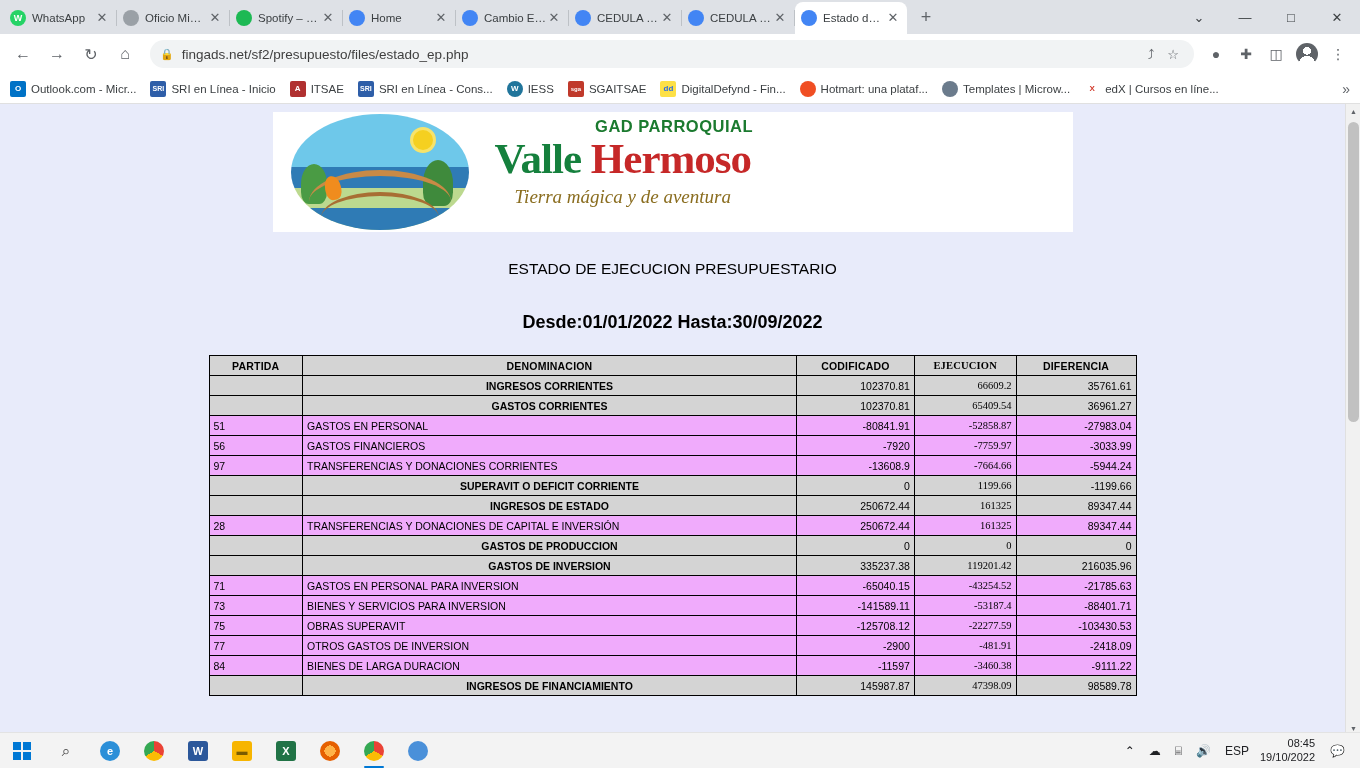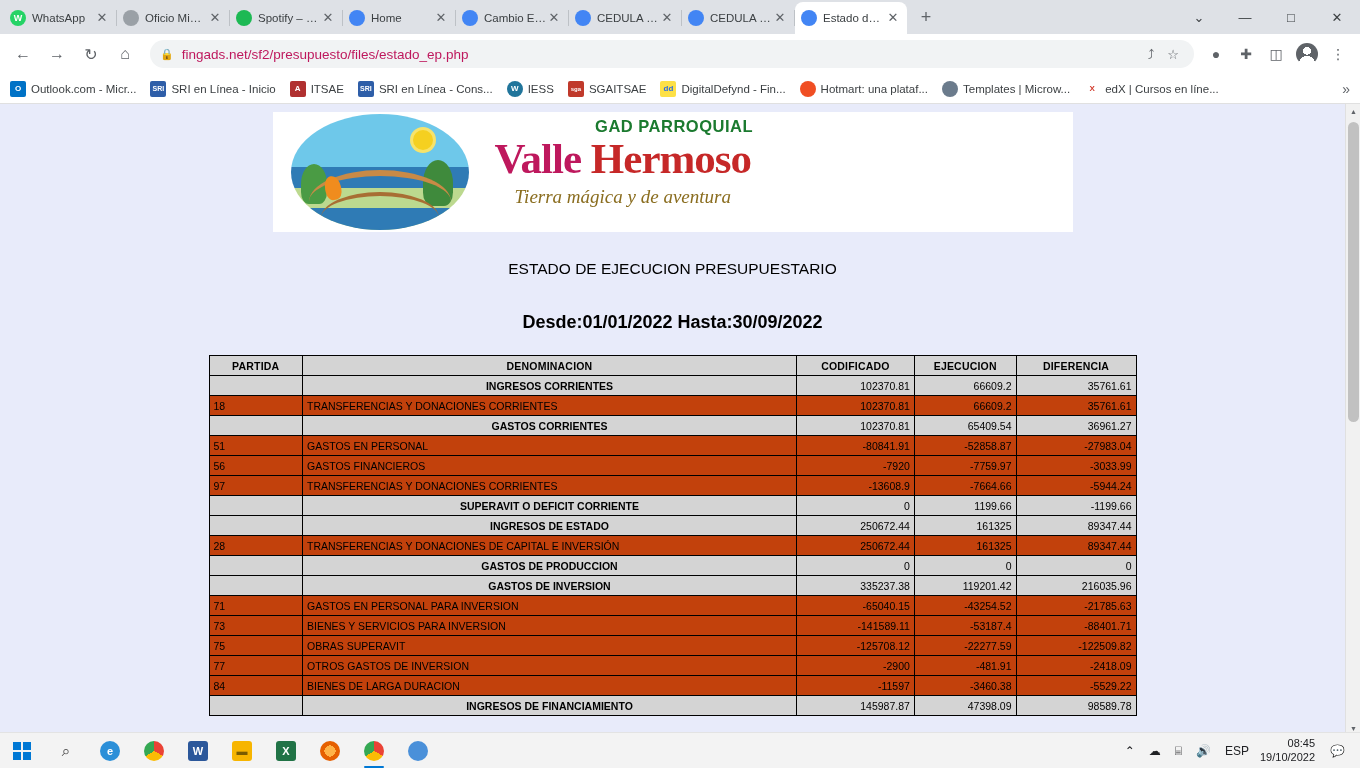--- a/index.html
+++ b/index.html
@@ -64,21 +64,21 @@
   .tbtn {
     width: 30px; height: 30px; display: flex; align-items: center;
     justify-content: center; color: #5f6368; font-size: 16px; margin-right: 4px;
   }
   .omnibox {
     flex: 1 1 auto; height: 28px; background: #f1f3f4; border-radius: 14px;
     display: flex; align-items: center; padding: 0 10px; margin: 0 6px;
     font-size: 13px; color: #202124;
   }
   .omnibox .lock { margin-right: 8px; font-size: 11px; color: #5f6368; }
-  .omnibox .urltext { flex: 1 1 auto; color: #be185d; font-size: 13.5px; }
+  .omnibox .urltext { flex: 1 1 auto; color: #404040; font-size: 13.5px; }
   .omnibox .oicon { width: 22px; text-align: center; color: #5f6368; font-size: 13px; }
   .tbtn-r { width: 28px; height: 28px; display: flex; align-items: center;
             justify-content: center; color: #5f6368; font-size: 14px; margin-left: 2px; }
   .avatar-btn {
     width: 22px; height: 22px; border-radius: 50%; background: #5f6368;
     margin-left: 6px; margin-right: 4px;
     background-image: radial-gradient(circle at 50% 35%, #fff 0 4px, transparent 4px),
                       radial-gradient(circle at 50% 95%, #fff 0 8px, transparent 8px);
   }
 
@@ -136,51 +136,51 @@
   .lc-tree.t1 { left: 10px; bottom: 26px; background:#4a9b44; }
   .lc-tree.t2 { right: 16px; bottom: 24px; width: 30px; height: 46px; background:#3f8a3c; }
   .lc-flower { position: absolute; left: 34px; bottom: 30px; width: 16px; height: 24px;
                background: #f08c1e; border-radius: 50% 50% 40% 40%; transform: rotate(-12deg); }
   .lc-water { position: absolute; left: 0; bottom: 0; width: 100%; height: 22px;
               background: #2f7bb5; }
 
   .logo-text { margin-left: 26px; position: relative; }
   .lt-row1 { font-family: "Liberation Serif", serif; font-size: 43px; font-weight: bold;
              line-height: 1; letter-spacing: -1px; }
-  .lt-valle { color: #be185d; }
+  .lt-valle { color: #15803d; }
   .lt-her { color: #c62828; }
   .lt-gad { position: absolute; right: -2px; top: -19px; font-family: "Liberation Sans", sans-serif;
             color: #1b7a2f; font-weight: bold; font-size: 16.5px; letter-spacing: .5px; }
   .lt-row2 { font-family: "Liberation Serif", serif; font-style: italic; font-size: 19px;
              color: #8a6d1f; margin-top: 6px; text-align: center; }
 
   .doc-title {
     text-align: center; font-size: 15.5px; color: #000; margin-top: 28px;
     font-family: "Liberation Sans", sans-serif;
   }
   .doc-range {
     text-align: center; font-size: 18px; font-weight: bold; color: #000; margin-top: 34px;
     font-family: "Liberation Sans", sans-serif;
   }
 
   table.rep {
     width: 928px; margin: 22px auto 0; border-collapse: collapse;
-    font-size: 10.5px; color: #000; background: #c2410c;
+    font-size: 10.5px; color: #000; background: #f0abfc;
   }
   table.rep td, table.rep th {
     border: 1px solid #000; padding: 3px 4px; height: 20px;
   }
   table.rep thead th {
     background: #d4d4d4; text-align: center; font-weight: bold; font-size: 10.5px;
     letter-spacing: .2px;
   }
   .c-partida { width: 92px; }
   .c-denom   { width: 486px; }
   .c-cod     { width: 116px; text-align: right; }
-  .c-eje     { width: 100px; text-align: right; }
+  .c-eje     { width: 100px; text-align: right; font-family: Liberation Serif, serif; }
   .c-dif     { width: 118px; text-align: right; }
   tr.grp td {
     background: #d4d4d4; font-weight: bold; text-align: center;
   }
   tr.grp td.num { text-align: right; font-weight: normal; }
 
   
   .taskbar {
     position: absolute; left: 0; bottom: 0; width: 1360px; height: 36px;
     background: #f3f3f3; display: flex; align-items: center;
@@ -364,27 +364,20 @@
           </tr>
         </thead>
         <tbody>
             <tr class="grp">
               <td class="c-partida">&nbsp;</td>
               <td class="c-denom">INGRESOS CORRIENTES</td>
               <td class="c-cod num">102370.81</td>
               <td class="c-eje num">66609.2</td>
               <td class="c-dif num">35761.61</td>
             </tr>
-            <tr>
-              <td class="c-partida">18</td>
-              <td class="c-denom">TRANSFERENCIAS Y DONACIONES CORRIENTES</td>
-              <td class="c-cod">102370.81</td>
-              <td class="c-eje">66609.2</td>
-              <td class="c-dif">35761.61</td>
-            </tr>
             <tr class="grp">
               <td class="c-partida">&nbsp;</td>
               <td class="c-denom">GASTOS CORRIENTES</td>
               <td class="c-cod num">102370.81</td>
               <td class="c-eje num">65409.54</td>
               <td class="c-dif num">36961.27</td>
             </tr>
             <tr>
               <td class="c-partida">51</td>
               <td class="c-denom">GASTOS EN PERSONAL</td>
@@ -453,35 +446,35 @@
               <td class="c-denom">BIENES Y SERVICIOS PARA INVERSION</td>
               <td class="c-cod">-141589.11</td>
               <td class="c-eje">-53187.4</td>
               <td class="c-dif">-88401.71</td>
             </tr>
             <tr>
               <td class="c-partida">75</td>
               <td class="c-denom">OBRAS SUPERAVIT</td>
               <td class="c-cod">-125708.12</td>
               <td class="c-eje">-22277.59</td>
-              <td class="c-dif">-122509.82</td>
+              <td class="c-dif">-103430.53</td>
             </tr>
             <tr>
               <td class="c-partida">77</td>
               <td class="c-denom">OTROS GASTOS DE INVERSION</td>
               <td class="c-cod">-2900</td>
               <td class="c-eje">-481.91</td>
               <td class="c-dif">-2418.09</td>
             </tr>
             <tr>
               <td class="c-partida">84</td>
               <td class="c-denom">BIENES DE LARGA DURACION</td>
               <td class="c-cod">-11597</td>
               <td class="c-eje">-3460.38</td>
-              <td class="c-dif">-5529.22</td>
+              <td class="c-dif">-9111.22</td>
             </tr>
             <tr class="grp">
               <td class="c-partida">&nbsp;</td>
               <td class="c-denom">INGRESOS DE FINANCIAMIENTO</td>
               <td class="c-cod num">145987.87</td>
               <td class="c-eje num">47398.09</td>
               <td class="c-dif num">98589.78</td>
             </tr>
           </tbody>
       </table>

